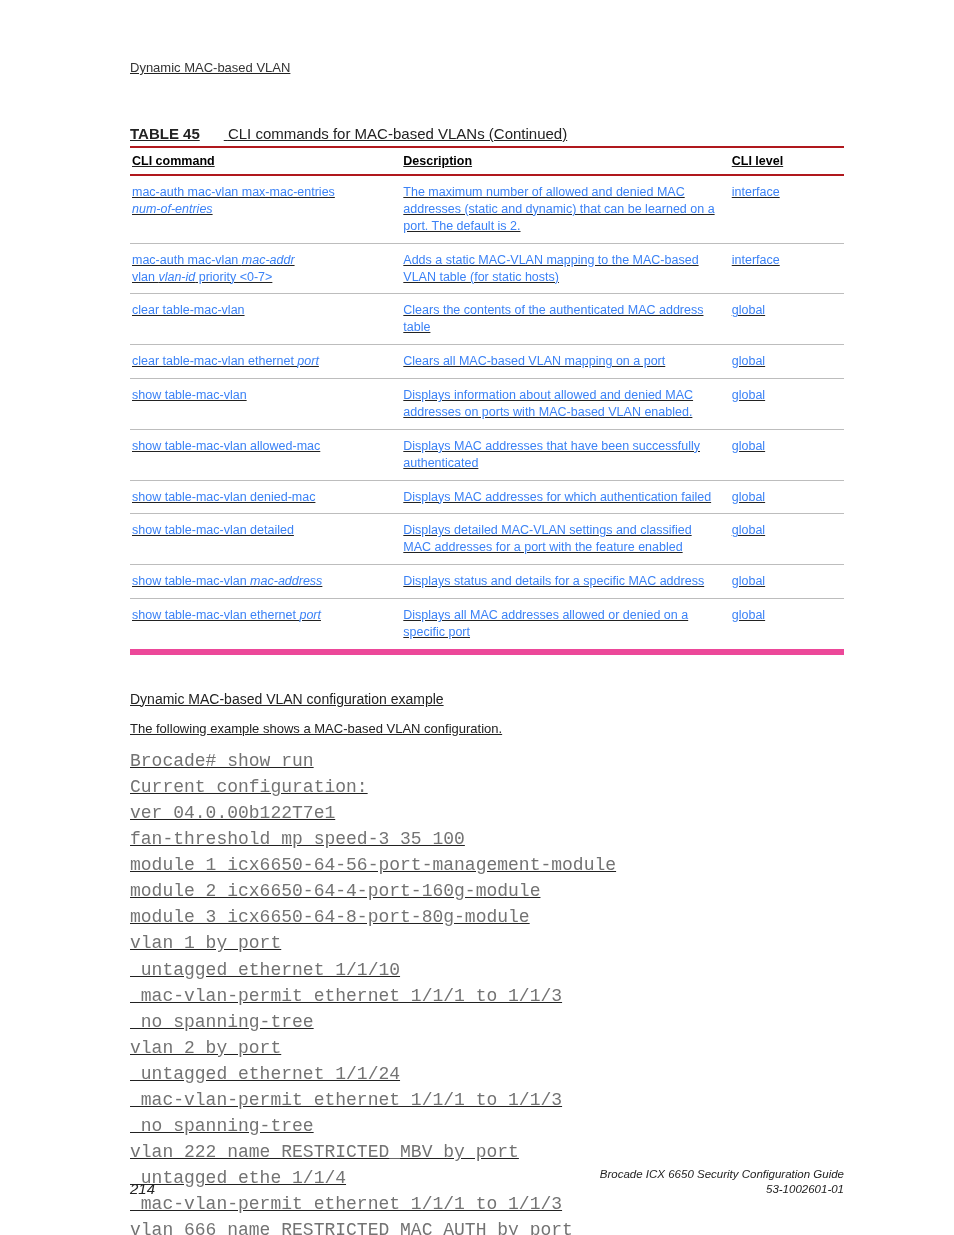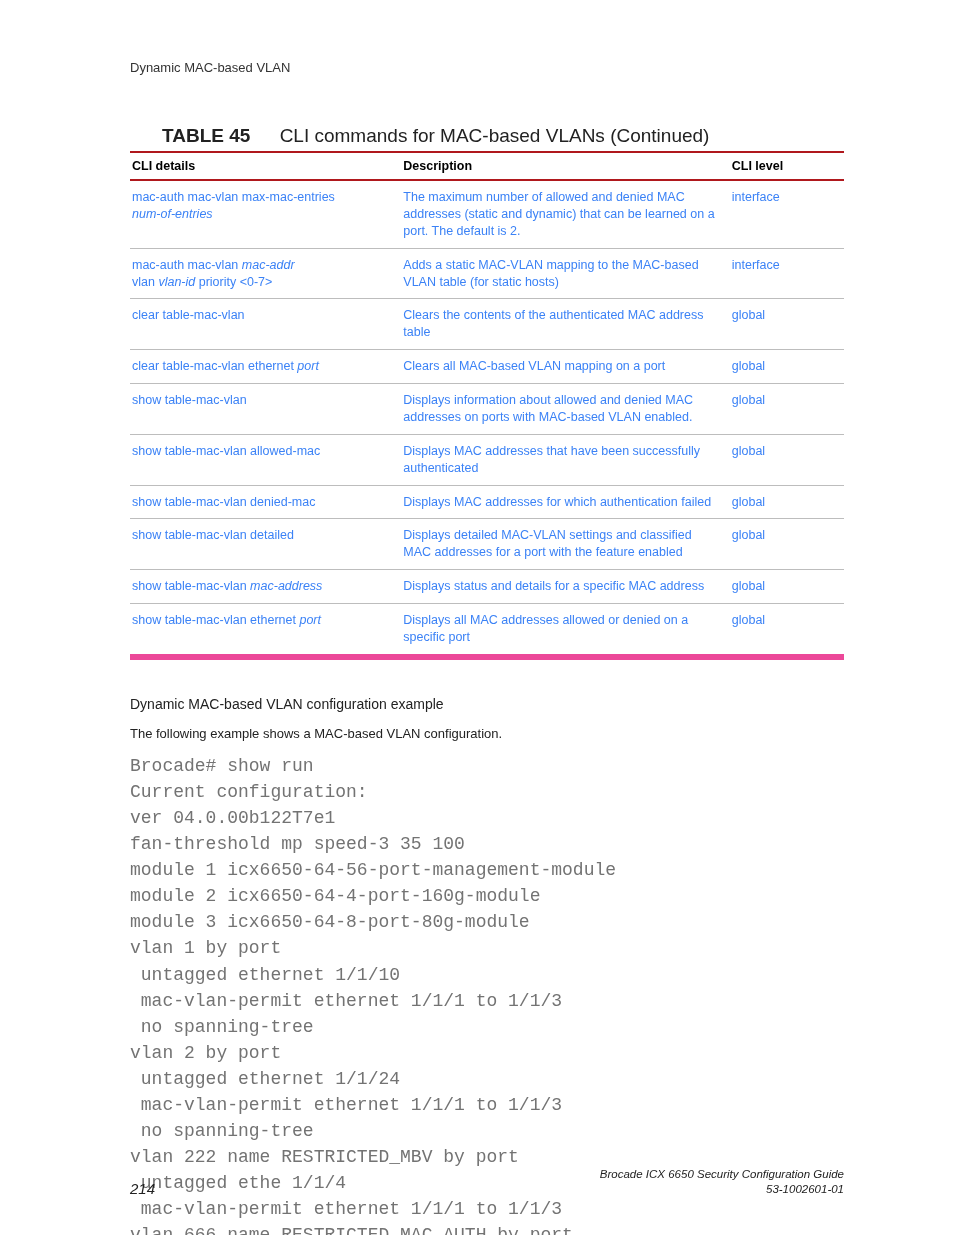--- a/index.html
+++ b/index.html
@@ -10,30 +10,30 @@
     padding: 0;
     background: #fff;
   }
   .page {
     width: 954px;
     height: 1235px;
     margin: 0 auto;
     position: relative;
     box-sizing: border-box;
     padding: 60px 110px 36px 130px;
+    text-decoration: underline;
   }
   .running-head {
     font-size: 13px;
     color: #333;
     margin-bottom: 50px;
   }
   .table-cap {
-    font-size: 19px;
+    font-size: 15px;
     margin-bottom: 4px;
-    margin-left: 32px;
   }
   .table-cap .lbl {
     font-weight: bold;
     font-family: Arial, Helvetica, sans-serif;
     margin-right: 24px;
   }
   table.cli {
     border-collapse: collapse;
     width: 100%;
     margin-bottom: 36px;
@@ -112,21 +112,21 @@
   <div class="running-head">Dynamic MAC-based VLAN</div>
 
   <div class="table-cap">
     <span class="lbl">TABLE 45</span>
     <span>CLI commands for MAC-based VLANs (Continued)</span>
   </div>
 
   <table class="cli">
     <thead>
       <tr>
-        <th class="col-cmd">CLI details</th>
+        <th class="col-cmd">CLI command</th>
         <th class="col-desc">Description</th>
         <th class="col-level">CLI level</th>
       </tr>
     </thead>
     <tbody>
       <tr>
         <td>
           <span>mac-auth mac-vlan max-mac-entries</span><br>
           <span class="ital">num-of-entries</span>
         </td>

